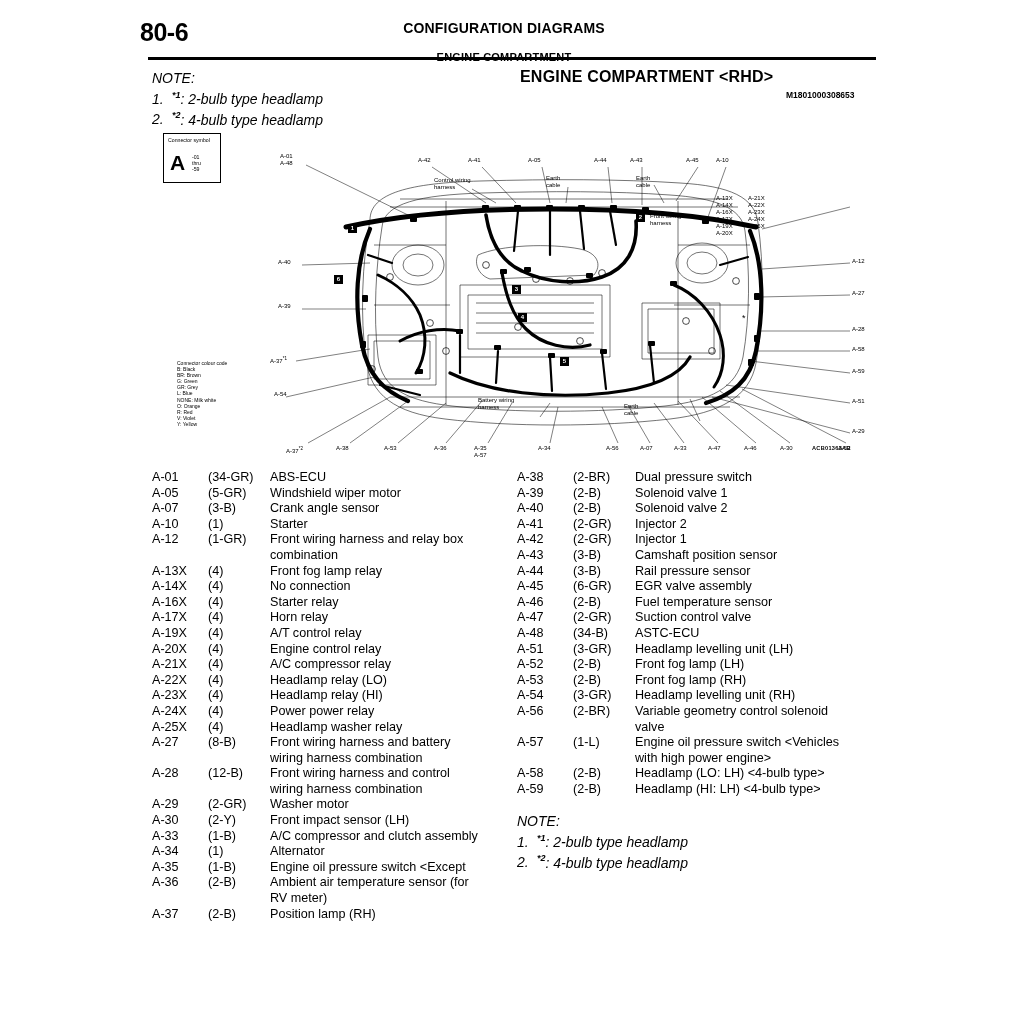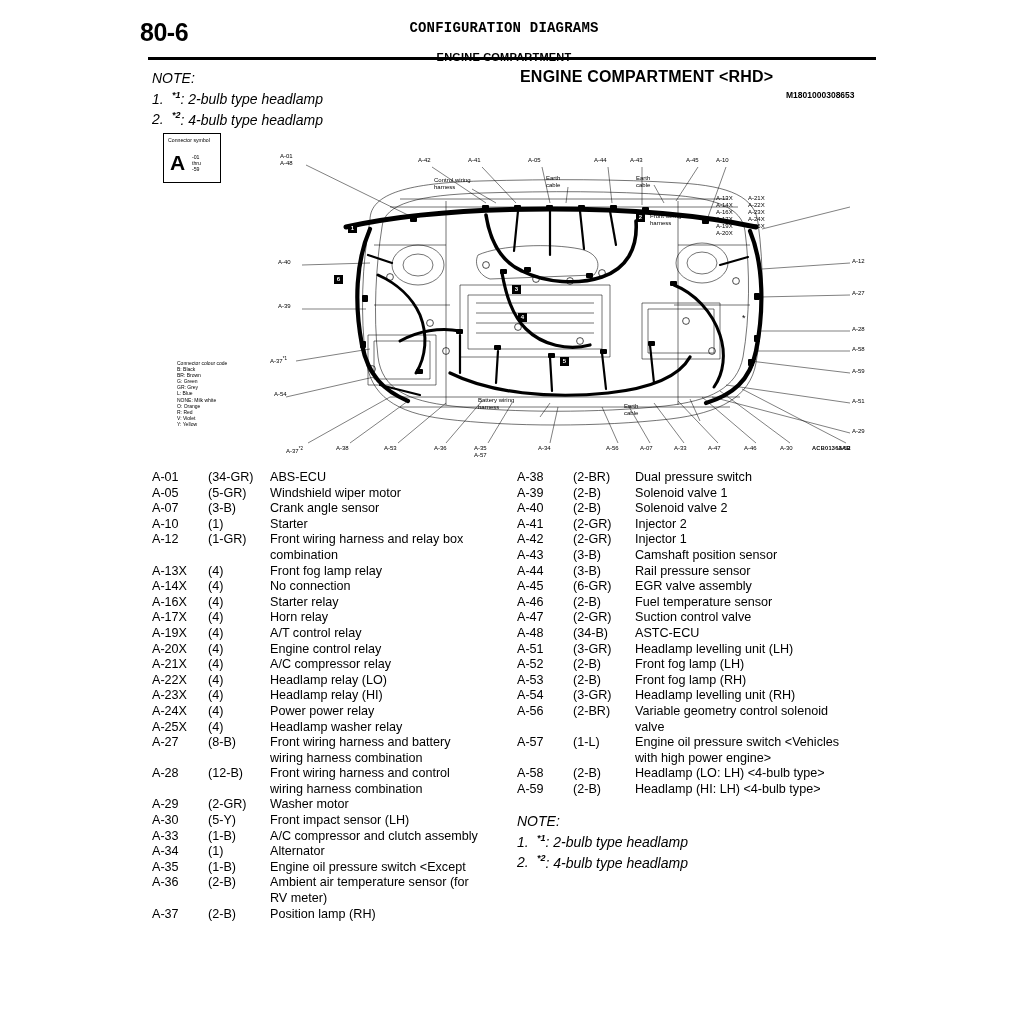--- a/index.html
+++ b/index.html
@@ -35,21 +35,20 @@
   }
   .hdr-c1 {
     position: absolute;
     left: 0;
     top: 2px;
     width: 728px;
     text-align: center;
     font-size: 14px;
     font-weight: bold;
     letter-spacing: 0.2px;
-    font-family: Liberation Mono, monospace;
   }
   .hdr-c2 {
     position: absolute;
     left: 0;
     top: 20px;
     width: 728px;
     text-align: center;
     font-size: 11px;
     font-weight: bold;
     letter-spacing: 0.2px;
@@ -591,21 +590,21 @@
         <span class="c-desc">Front wiring harness and control</span>
       </div>
     <div class="cont">wiring harness combination</div>
     <div class="row">
         <span class="c-id">A-29</span>
         <span class="c-pin">(2-GR)</span>
         <span class="c-desc">Washer motor</span>
       </div>
     <div class="row">
         <span class="c-id">A-30</span>
-        <span class="c-pin">(5-Y)</span>
+        <span class="c-pin">(2-Y)</span>
         <span class="c-desc">Front impact sensor (LH)</span>
       </div>
     <div class="row">
         <span class="c-id">A-33</span>
         <span class="c-pin">(1-B)</span>
         <span class="c-desc">A/C compressor and clutch assembly</span>
       </div>
     <div class="row">
         <span class="c-id">A-34</span>
         <span class="c-pin">(1)</span>

